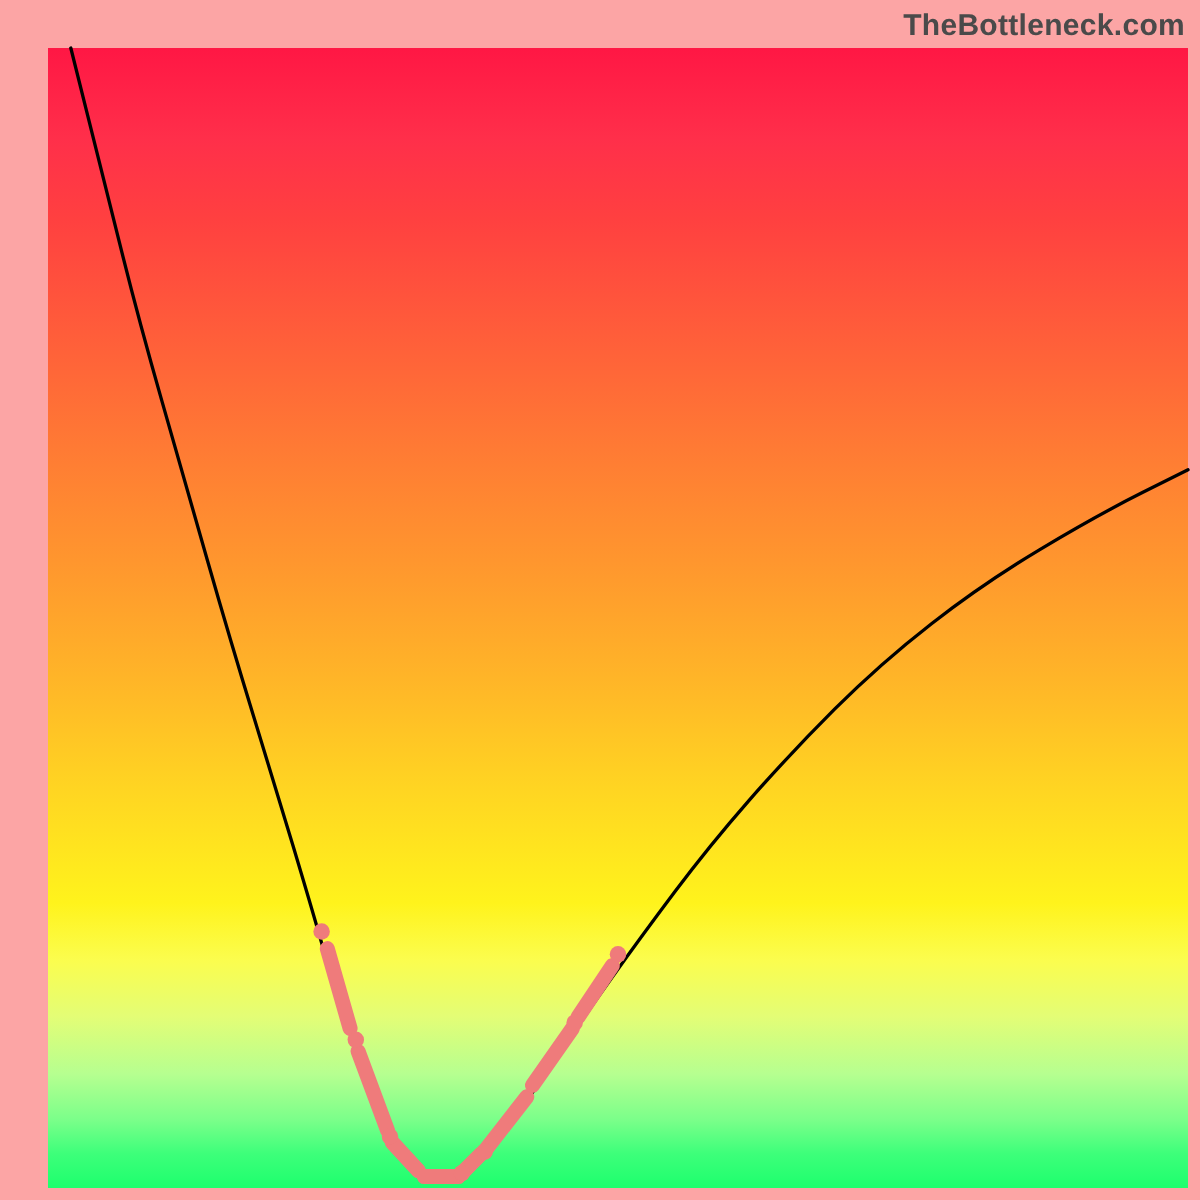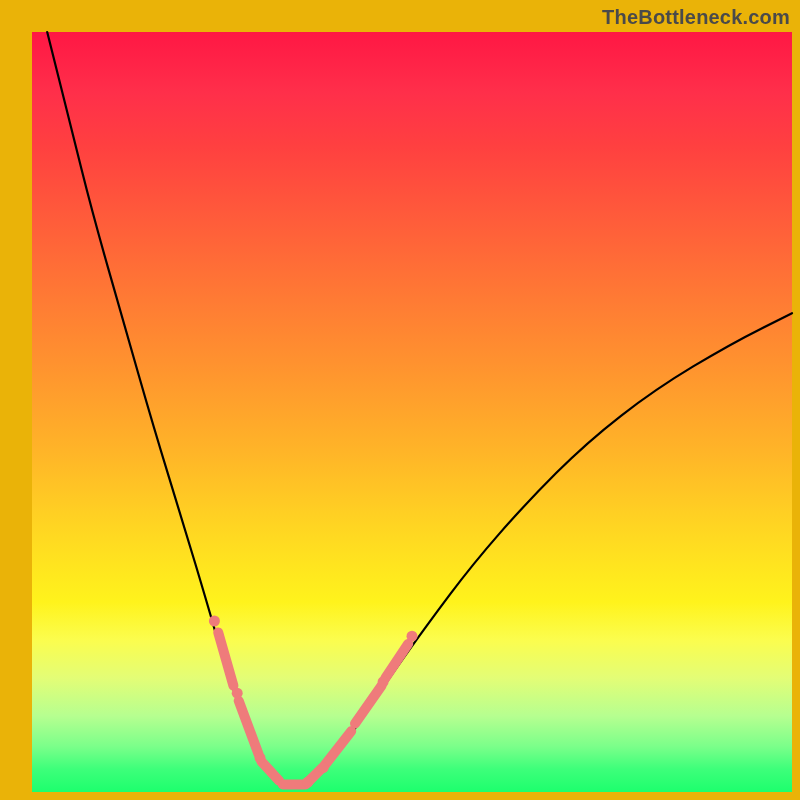--- a/index.html
+++ b/index.html
@@ -10,21 +10,21 @@
     overflow: hidden;
     background: #000;
     font-family: Arial, sans-serif;
   }
   .frame {
     position: absolute;
     left: 0;
     top: 0;
     width: 800px;
     height: 800px;
-    background: #eab308;
+    background: #fca5a5;
   }
   .plot-area {
     position: absolute;
     left: 32px;
     top: 32px;
     width: 760px;
     height: 760px;
     
     background: linear-gradient(to bottom,
       #ff1744 0%,

